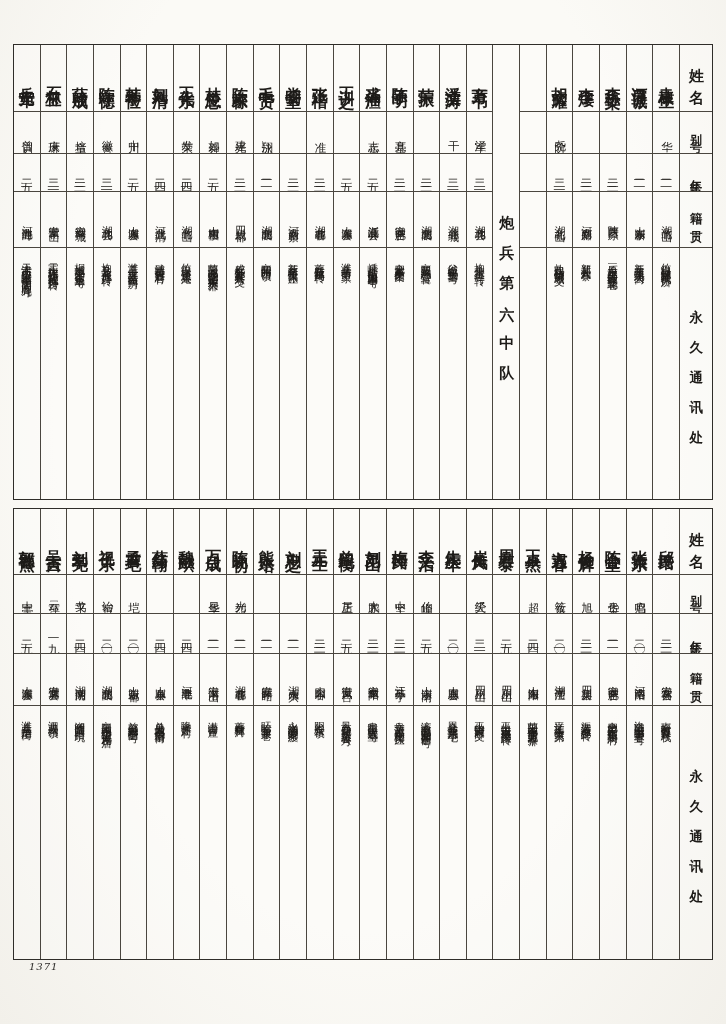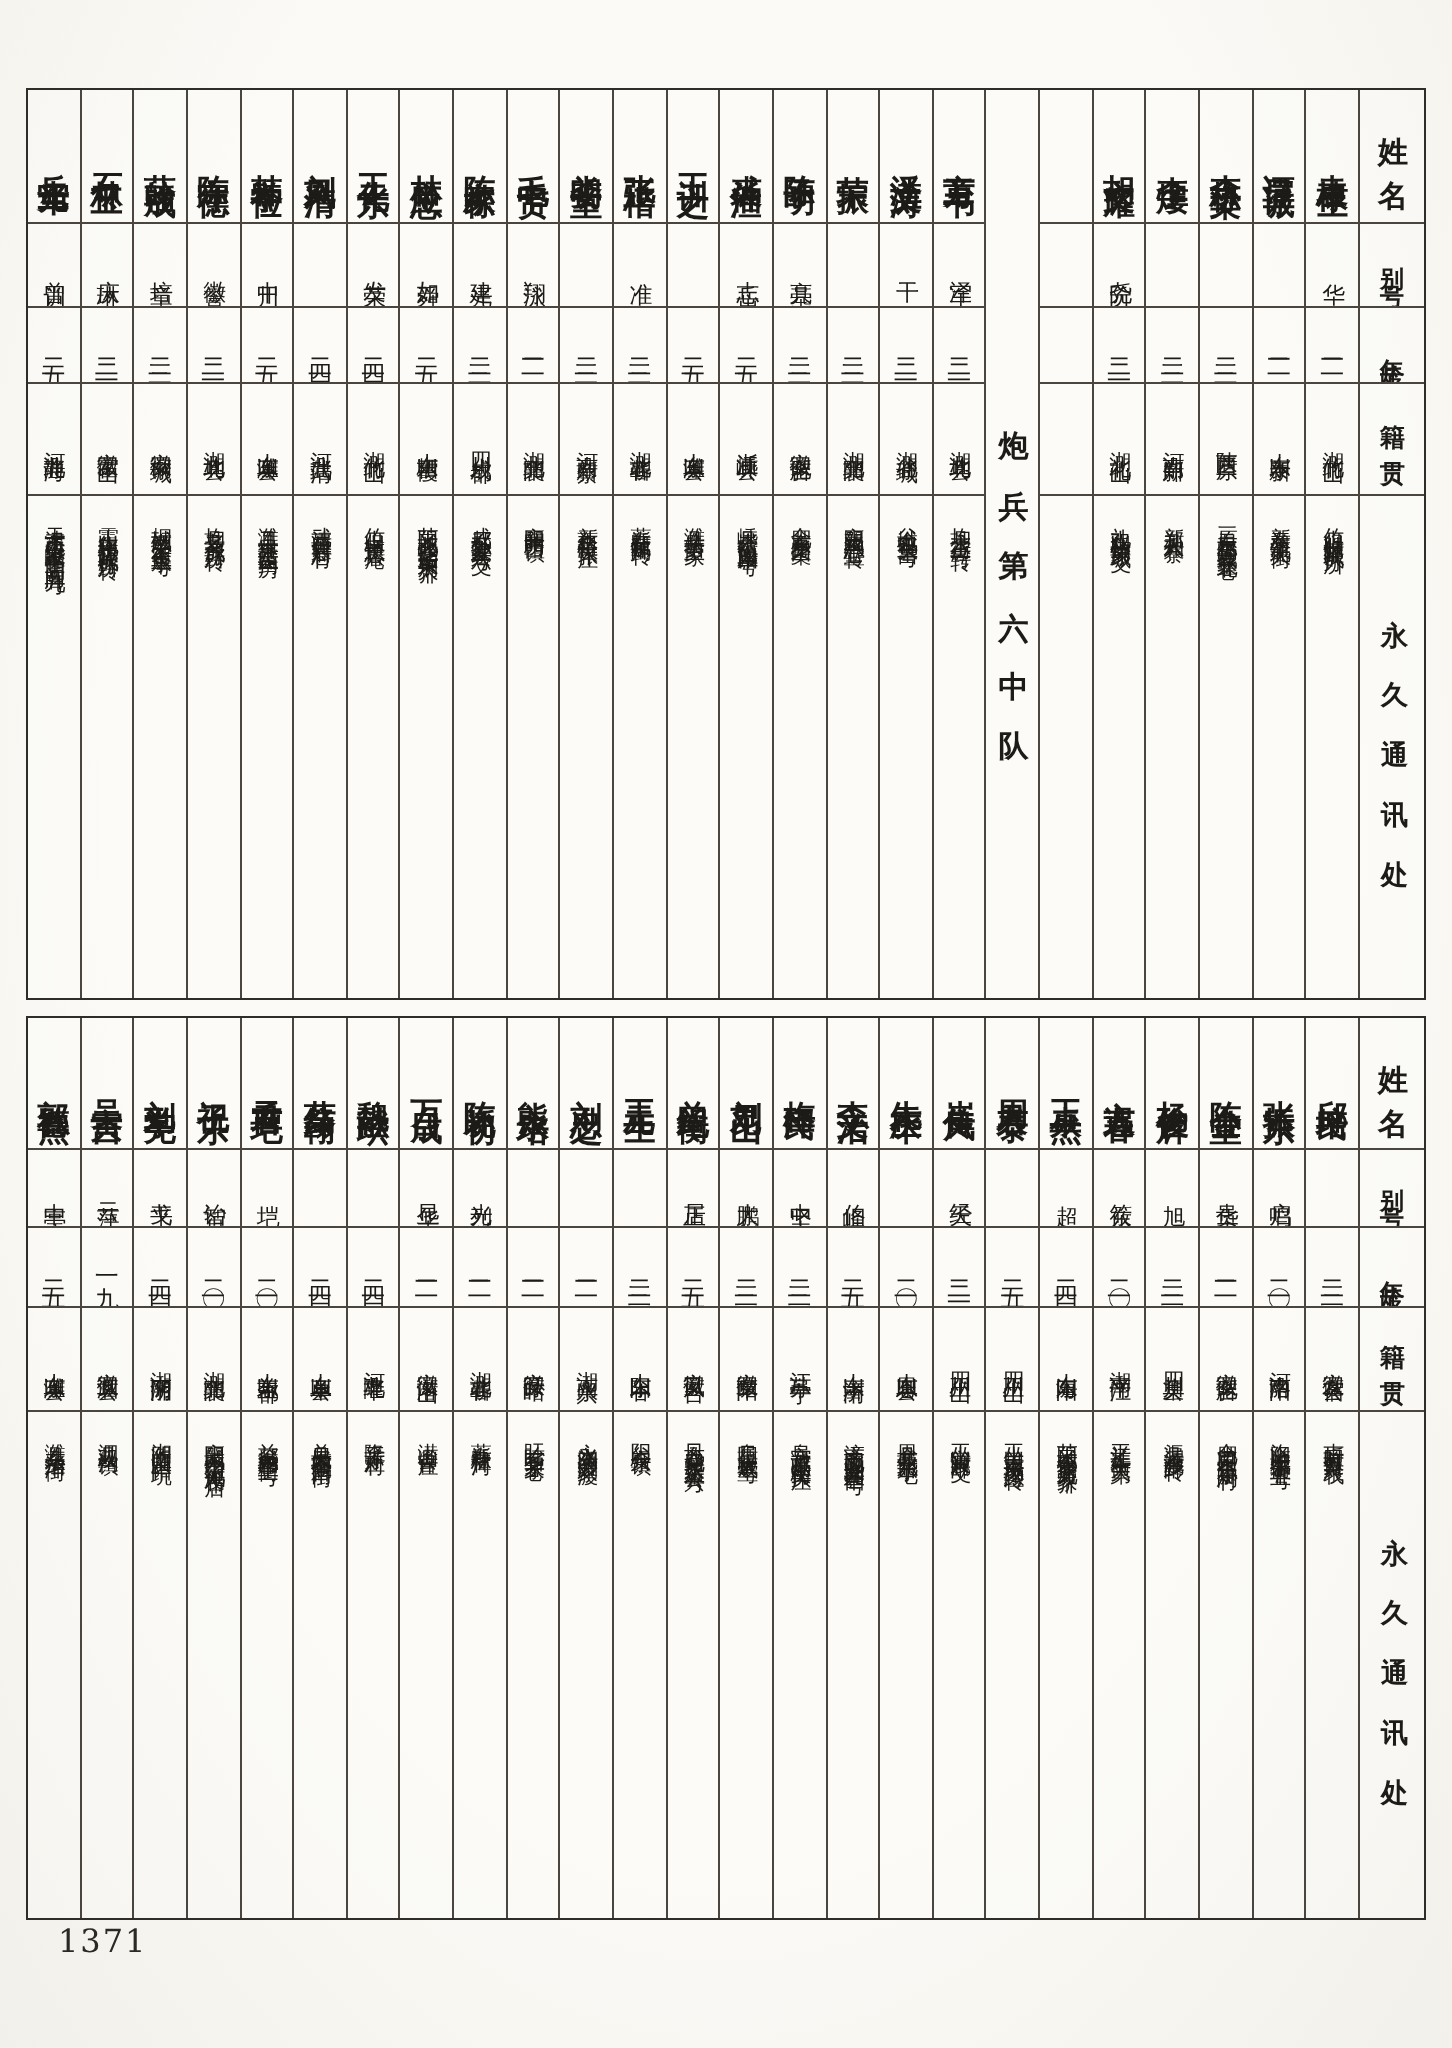--- a/index.html
+++ b/index.html
@@ -42,21 +42,21 @@
   .header-col .r-age    .vtext { font-size:12px; letter-spacing:4px; }
   .header-col .r-native .vtext { font-size:12.5px; letter-spacing:18px; }
   .header-col .r-addr   { align-items:center; padding-top:0; }
   .header-col .r-addr   .vtext { font-size:13.5px; letter-spacing:30px; }
   
   .label-col { justify-content:flex-start; }
   .label-col .label-cell { flex:1 1 auto; align-items:flex-start; }
   .label-col .vtext { font-size:15px; font-weight:700; letter-spacing:30px; padding-top:158px; }
   .page-num {
     position:absolute; left:29px; top:961px;
-    font-family:"DejaVu Serif", serif; font-size:16px; letter-spacing:1px; color:#2b2926;
+    font-family:"DejaVu Serif", serif; font-size:10px; letter-spacing:1px; color:#2b2926;font-style:italic;
   }
 </style>
 </head>
 <body>
 
 <div class="page">
   <div id="table-top" class="rtable">
       <div class="col header-col">
         <div class="cell r-name">
           <span class="vtext">姓名</span>

